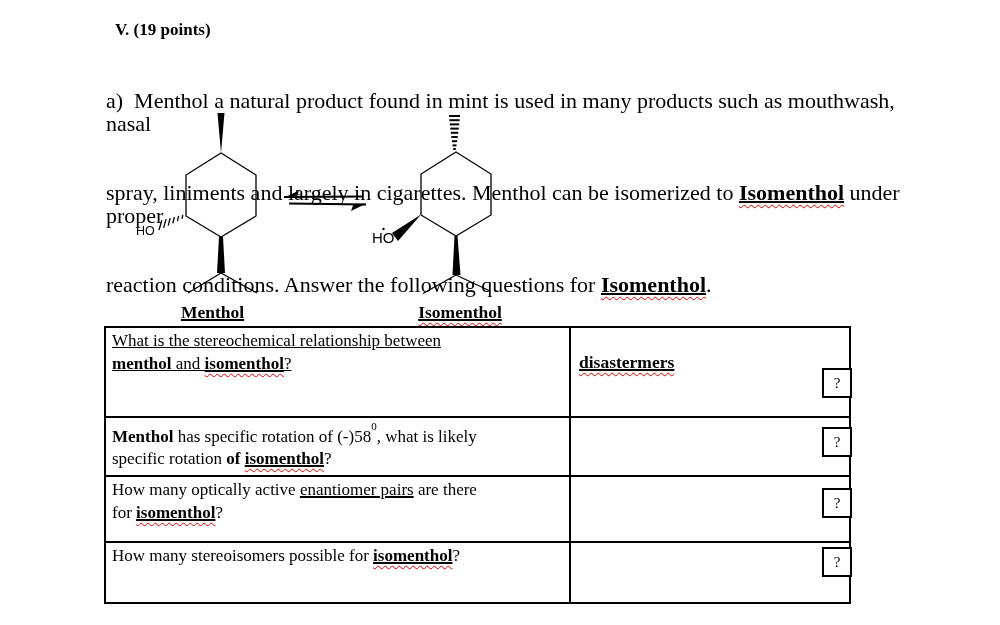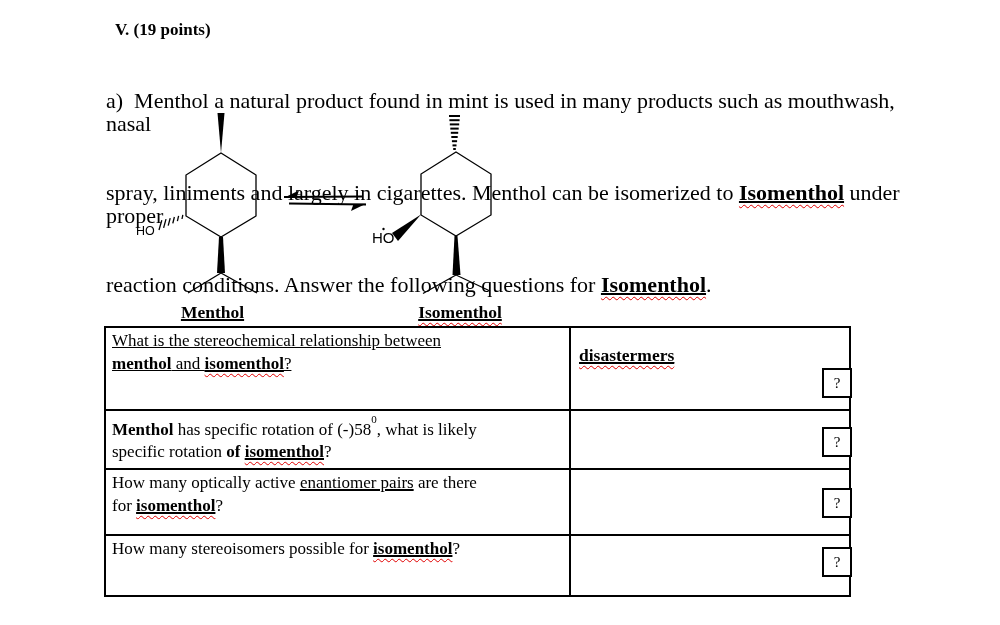--- a/index.html
+++ b/index.html
@@ -13,21 +13,21 @@
   .sq{text-decoration:underline wavy #e00000;text-decoration-thickness:1px;
       text-underline-offset:4px;}
   .scheme-svg{position:absolute;left:0;top:0;}
   .mol-label{position:absolute;top:302px;font-size:17.5px;font-weight:bold;text-align:center;}
   .lbl-menthol{left:150px;width:125px;}
   .lbl-isomenthol{left:385px;width:150px;}
   .qtable{position:absolute;left:104px;top:326px;width:745px;border-collapse:collapse;
           table-layout:fixed;font-size:17px;line-height:22.5px;}
   .qtable td{border:2px solid #000;vertical-align:top;padding:2px 6px;background:#fff;}
   .r1 td{height:63px;text-decoration:underline;} .r2 td{height:53px;} .r3 td{height:60px;} .r4 td{height:55px;}
-  td.ans1{padding-top:16px;padding-left:8px;font-size:17.5px;}
+  td.ans1{padding-top:23px;padding-left:8px;font-size:17.5px;}
   sup{font-size:0.65em;position:relative;top:-0.45em;}
   .qbox{position:absolute;left:822px;width:26px;height:26px;border:2px solid #000;
         background:#fff;display:flex;align-items:center;justify-content:center;
         font-size:15px;font-family:"Liberation Serif",serif;z-index:5;}
   .qb1{top:368px;} .qb2{top:427px;} .qb3{top:488px;} .qb4{top:547px;}
   svg line,svg polygon.open{stroke:#000;}
   svg text{font-family:"Liberation Sans",sans-serif;fill:#000;}
 </style>
 </head>
 <body>

